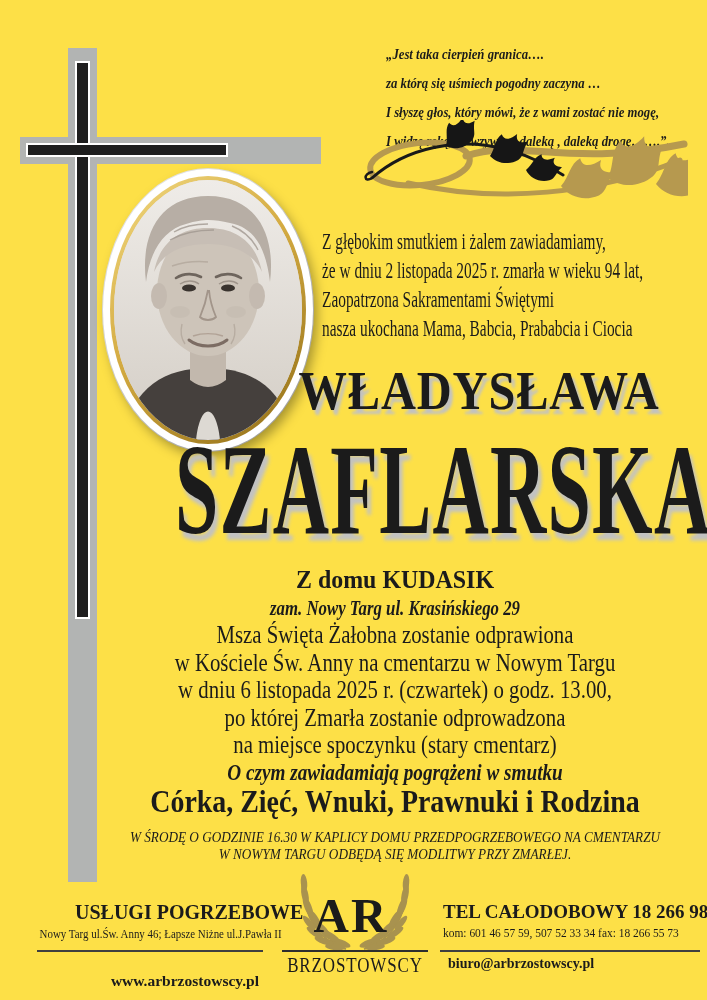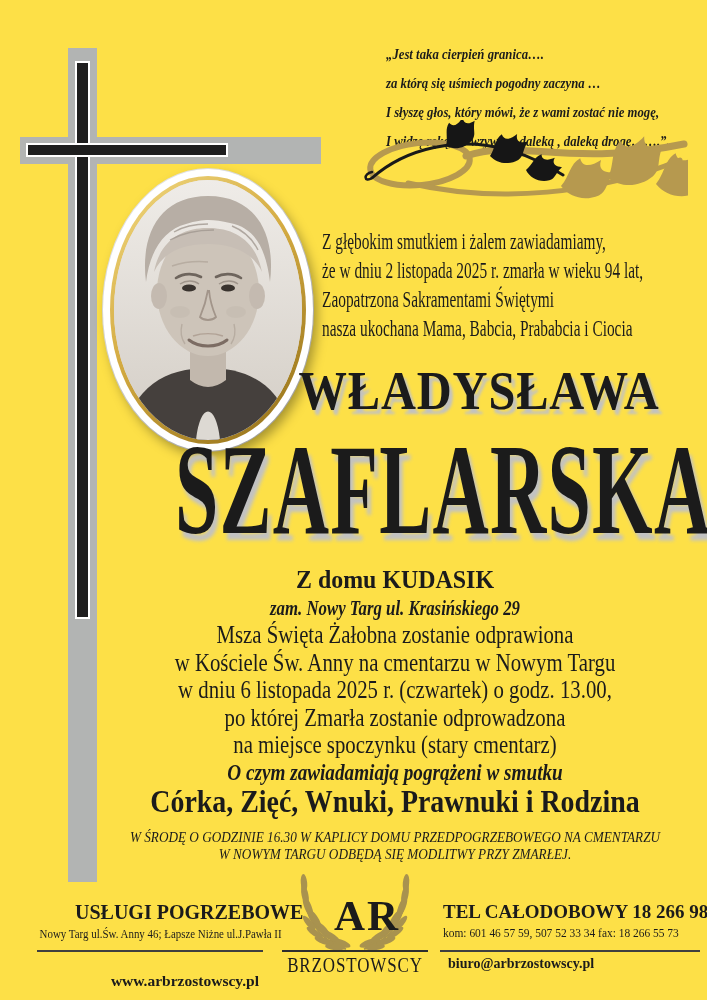--- a/index.html
+++ b/index.html
@@ -48,21 +48,21 @@
   .family{top:784px;font-size:31px;font-weight:bold;transform:scaleX(.90);transform-origin:center top;white-space:nowrap;}
   .prayer{top:829px;font-size:15px;font-style:italic;line-height:17px;transform:scaleX(.88);transform-origin:center top;}
   .prayer .ln{white-space:nowrap;}
   
   .f-title-left{left:75px;top:901px;width:190px;text-align:center;font-size:20px;font-weight:bold;white-space:nowrap;}
   .f-addr{left:20px;top:926px;width:245px;text-align:center;font-size:13px;white-space:nowrap;
     transform:scaleX(.84);transform-origin:center top;}
   .f-line-left{left:37px;top:950px;width:226px;border-top:2px solid #3f3f3f;height:0;}
   .f-web{left:37px;top:972px;width:222px;text-align:right;font-size:15.5px;font-weight:bold;white-space:nowrap;}
   .logo-laurel{left:272px;top:873px;width:166px;height:80px;}
-  .logo-monogram{left:284px;top:893px;width:166px;text-align:center;font-size:43px;font-weight:bold;
+  .logo-monogram{left:268px;top:893px;width:166px;text-align:center;font-size:49px;font-weight:bold;
     letter-spacing:2px;line-height:46px;}
   .logo-line{left:282px;top:950px;width:146px;border-top:2.5px solid #2e2e2e;height:0;}
   .logo-name{left:268px;top:954px;width:174px;text-align:center;font-size:20px;letter-spacing:1px;
     transform:scaleX(.85);transform-origin:center top;white-space:nowrap;}
   .f-phone{left:443px;top:901px;width:260px;font-size:19px;font-weight:bold;white-space:nowrap;}
   .f-phone-details{left:443px;top:925px;width:260px;font-size:13px;white-space:nowrap;
     transform:scaleX(.88);transform-origin:left top;}
   .f-line-right{left:440px;top:950px;width:260px;border-top:2px solid #3f3f3f;height:0;}
   .f-email{left:448px;top:956px;width:255px;font-size:14px;font-weight:bold;white-space:nowrap;}
 </style>

